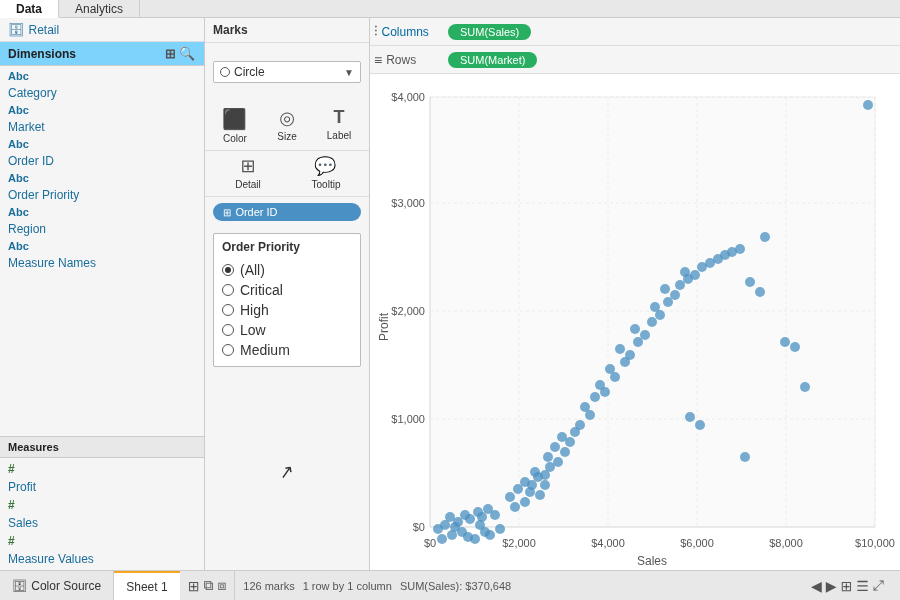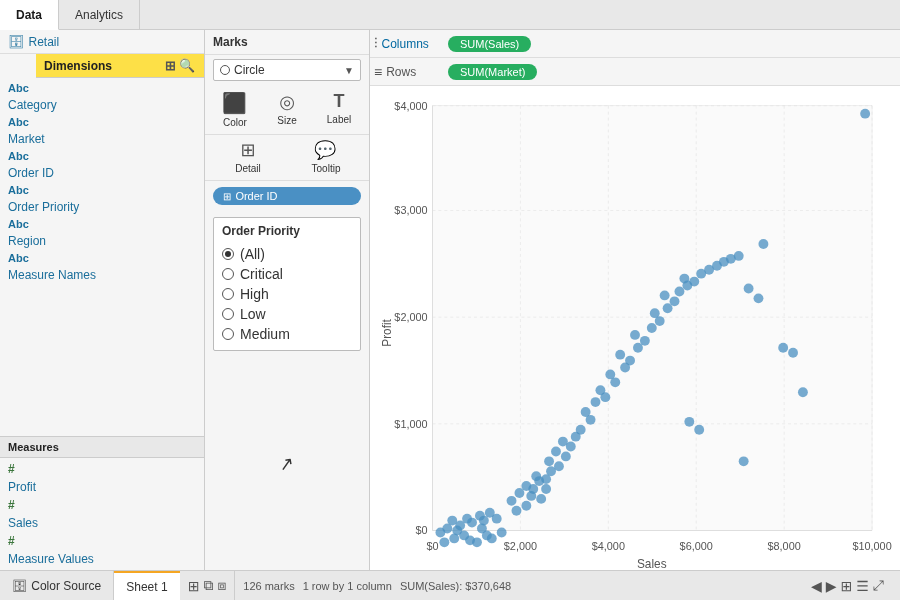--- a/index.html
+++ b/index.html
@@ -3,21 +3,21 @@
   <meta charset="utf-8">
   <style>
     * { box-sizing: border-box; margin: 0; padding: 0; }
     body { font-family: 'Segoe UI', Arial, sans-serif; font-size: 12px; background: #f0f0f0; width: 900px; height: 600px; overflow: hidden; display: flex; flex-direction: column; }
 
     
     .top-tabs {
       display: flex;
       background: #e8e8e8;
       border-bottom: 1px solid #ccc;
-      height: 30px;
+      height: 18px;
       align-items: stretch;
     }
     .top-tab {
       padding: 0 16px;
       display: flex;
       align-items: center;
       cursor: pointer;
       border-right: 1px solid #ccc;
       font-size: 12px;
       color: #333;
@@ -56,26 +56,25 @@
       gap: 4px;
       color: #1a6e9b;
       font-size: 12px;
     }
 
     .section-header {
       display: flex;
       align-items: center;
       justify-content: space-between;
       padding: 4px 8px;
-      background: #fde047;
+      background: #7dd3fc;
       border-bottom: 1px solid #ccc;
       font-weight: 600;
       font-size: 12px;
       color: #222;
-      margin-left: 36px;
     }
     .section-header-icons {
       display: flex;
       gap: 4px;
       align-items: center;
     }
     .section-header-icon {
       cursor: pointer;
       color: #555;
       font-size: 13px;
@@ -122,21 +121,21 @@
     .marks-header {
       padding: 5px 8px;
       font-weight: 600;
       font-size: 12px;
       color: #333;
       border-bottom: 1px solid #ddd;
       background: #f5f5f5;
     }
 
     .marks-dropdown {
-      margin: 4px 8px;
+      margin: 18px 8px;
       display: flex;
       align-items: center;
       gap: 4px;
       border: 1px solid #bbb;
       border-radius: 2px;
       background: #fff;
       padding: 3px 6px;
       cursor: pointer;
     }
     .marks-dropdown-circle {

